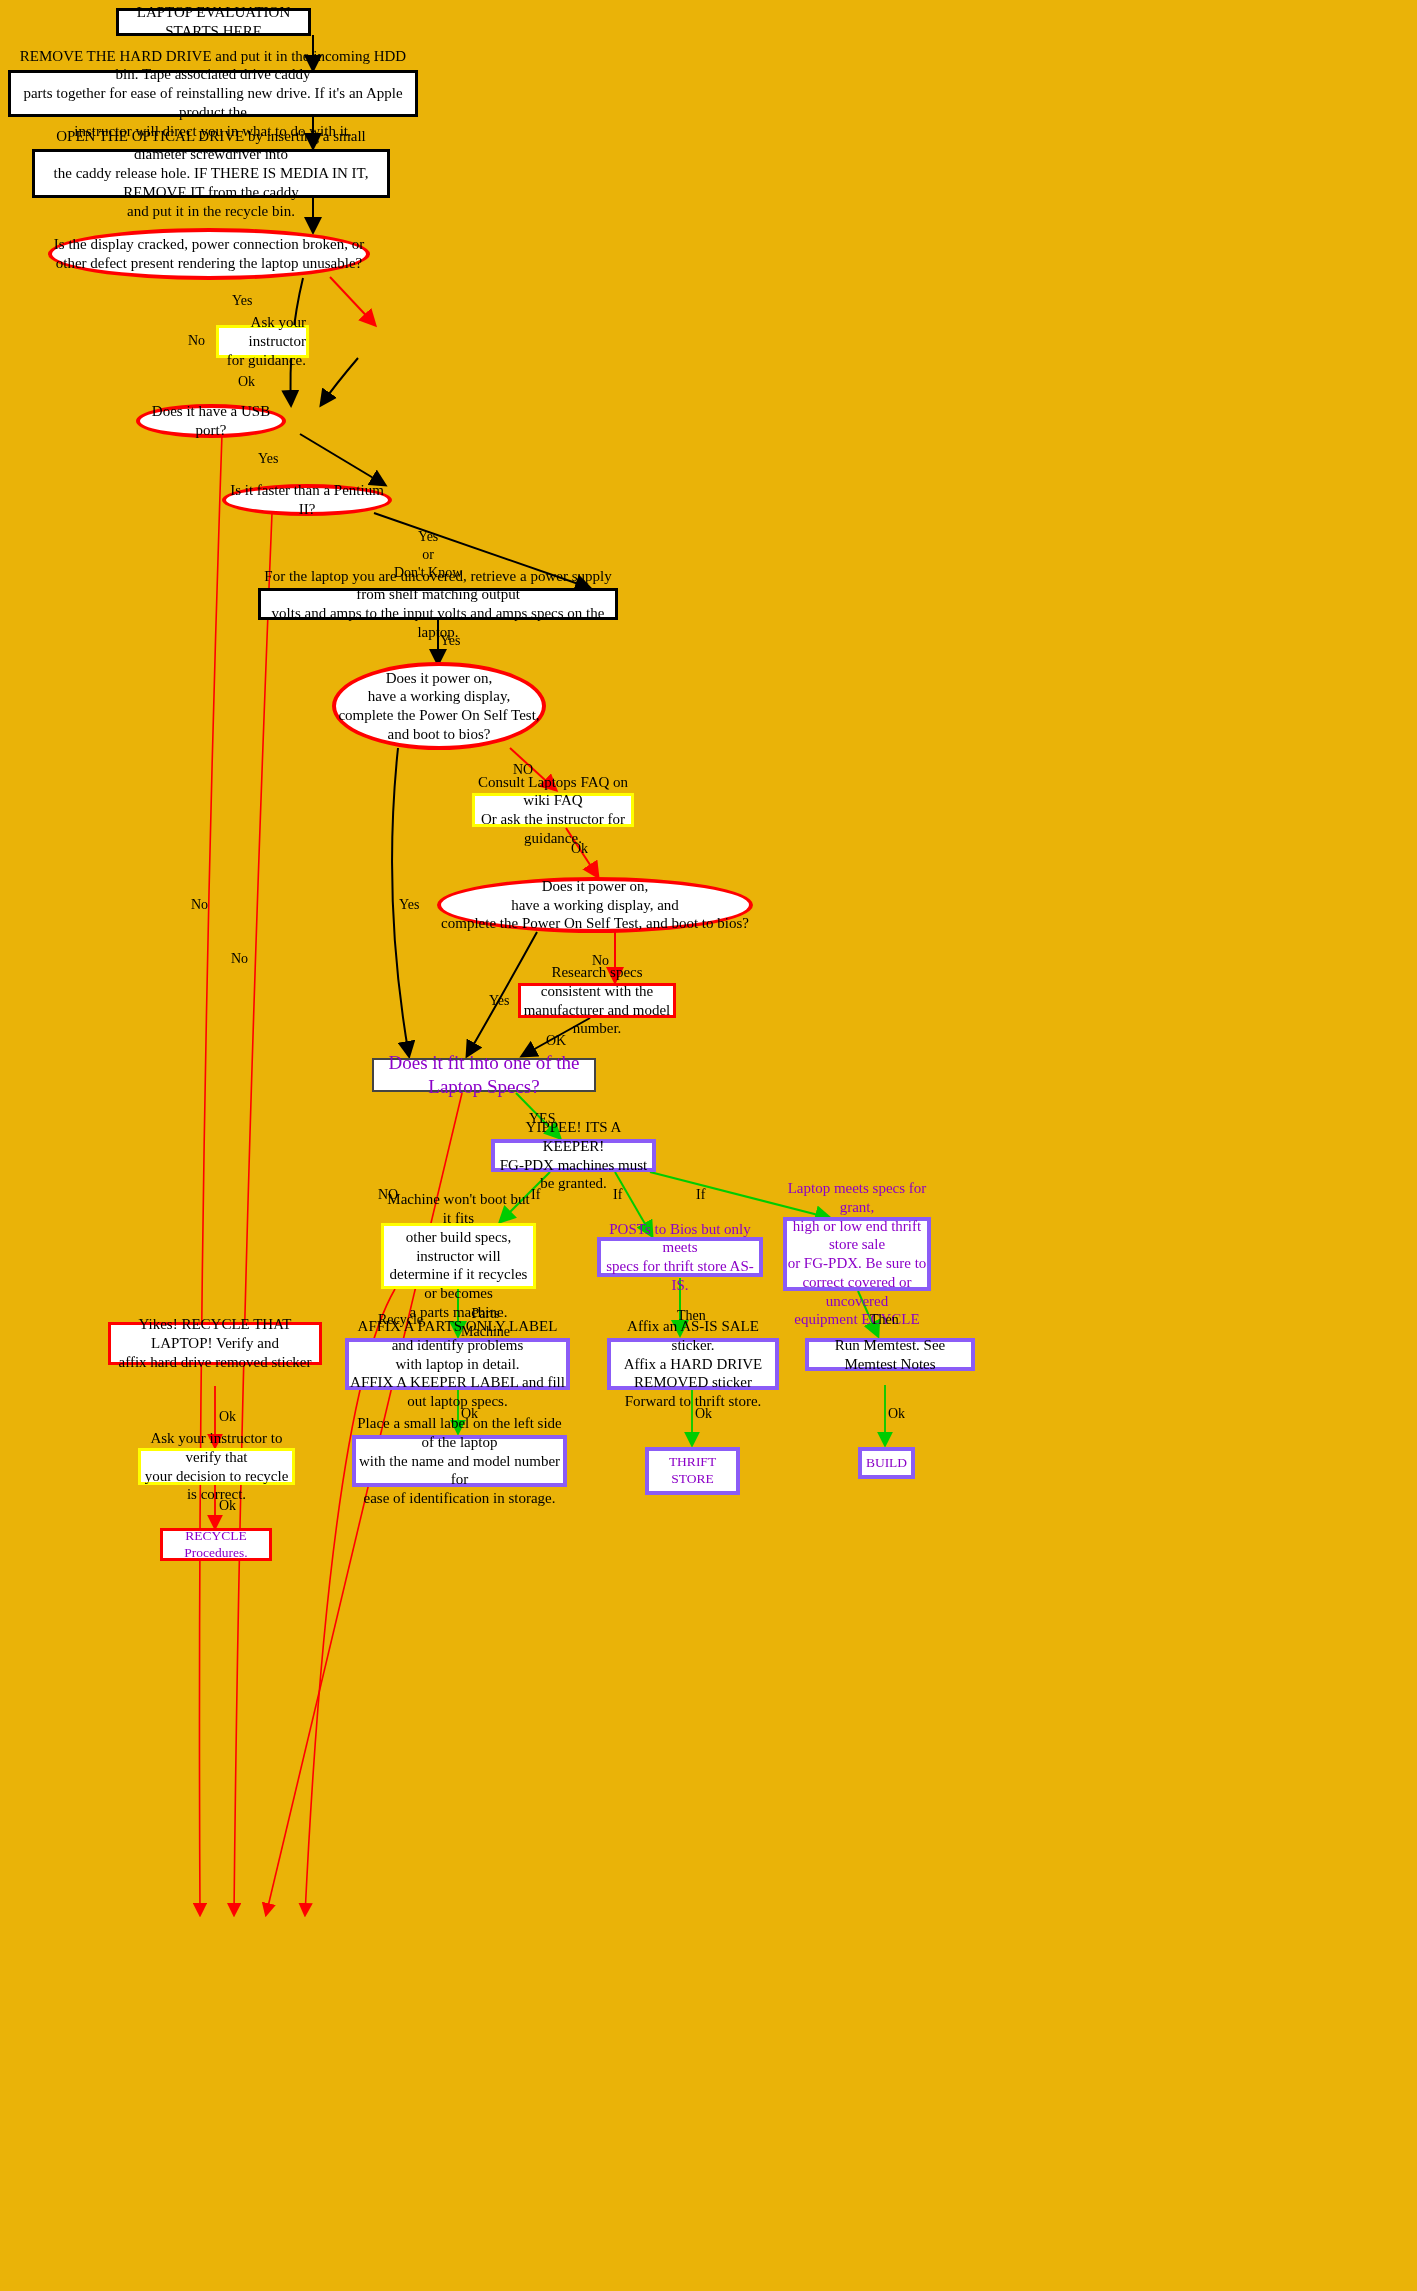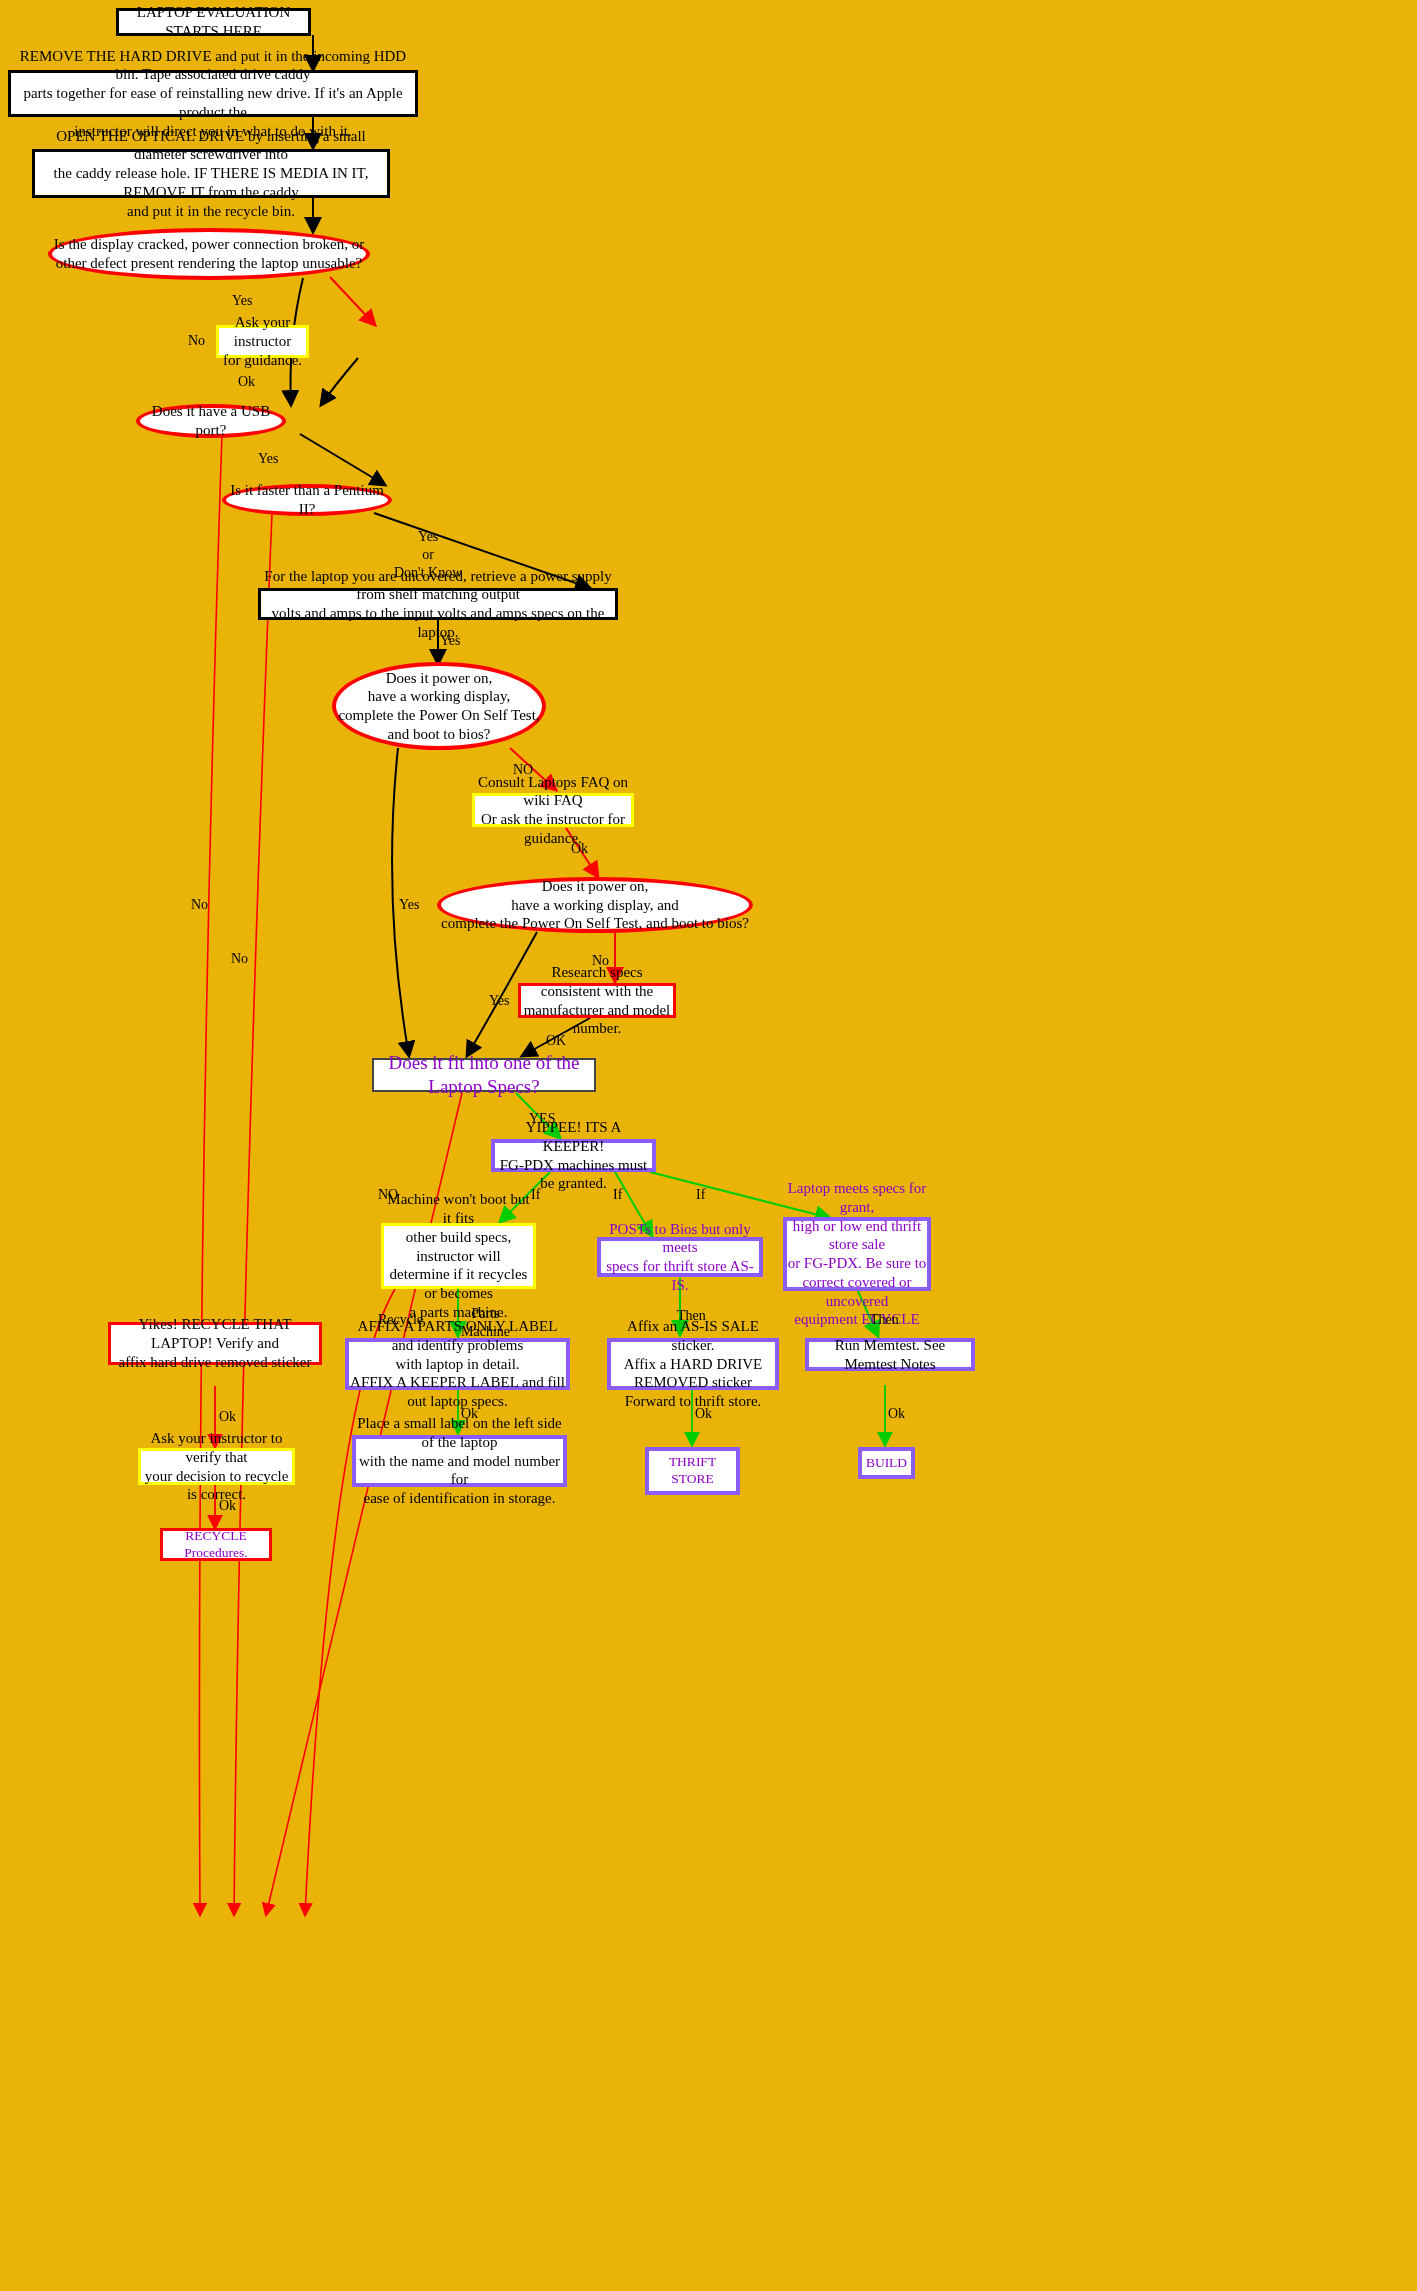--- a/index.html
+++ b/index.html
@@ -119,21 +119,21 @@
     <span class="txt">OPEN THE OPTICAL DRIVE by inserting a small diameter screwdriver into
 the caddy release hole. IF THERE IS MEDIA IN IT, REMOVE IT from the caddy
 and put it in the recycle bin.</span>
   </div>
 
   <div class="node ell fs12" style="left:48px;top:228px;width:322px;height:52px;">
     <span class="txt">Is the display cracked, power connection broken, or
 other defect present rendering the laptop unusable?</span>
   </div>
 
-  <div class="node box b-yellow fs12" style="left:216px;top:325px;width:93px;height:33px;">
+  <div class="node box b-yellow fs12" style="left:216px;top:325px;width:93px;height:33px;text-align:right;">
     <span class="txt">Ask your instructor
 for guidance.</span>
   </div>
 
   <div class="node ell fs12" style="left:136px;top:404px;width:150px;height:34px;">
     <span class="txt">Does it have a USB port?</span>
   </div>
 
   <div class="node ell fs12" style="left:222px;top:484px;width:170px;height:32px;">
     <span class="txt">Is it faster than a Pentium II?</span>

